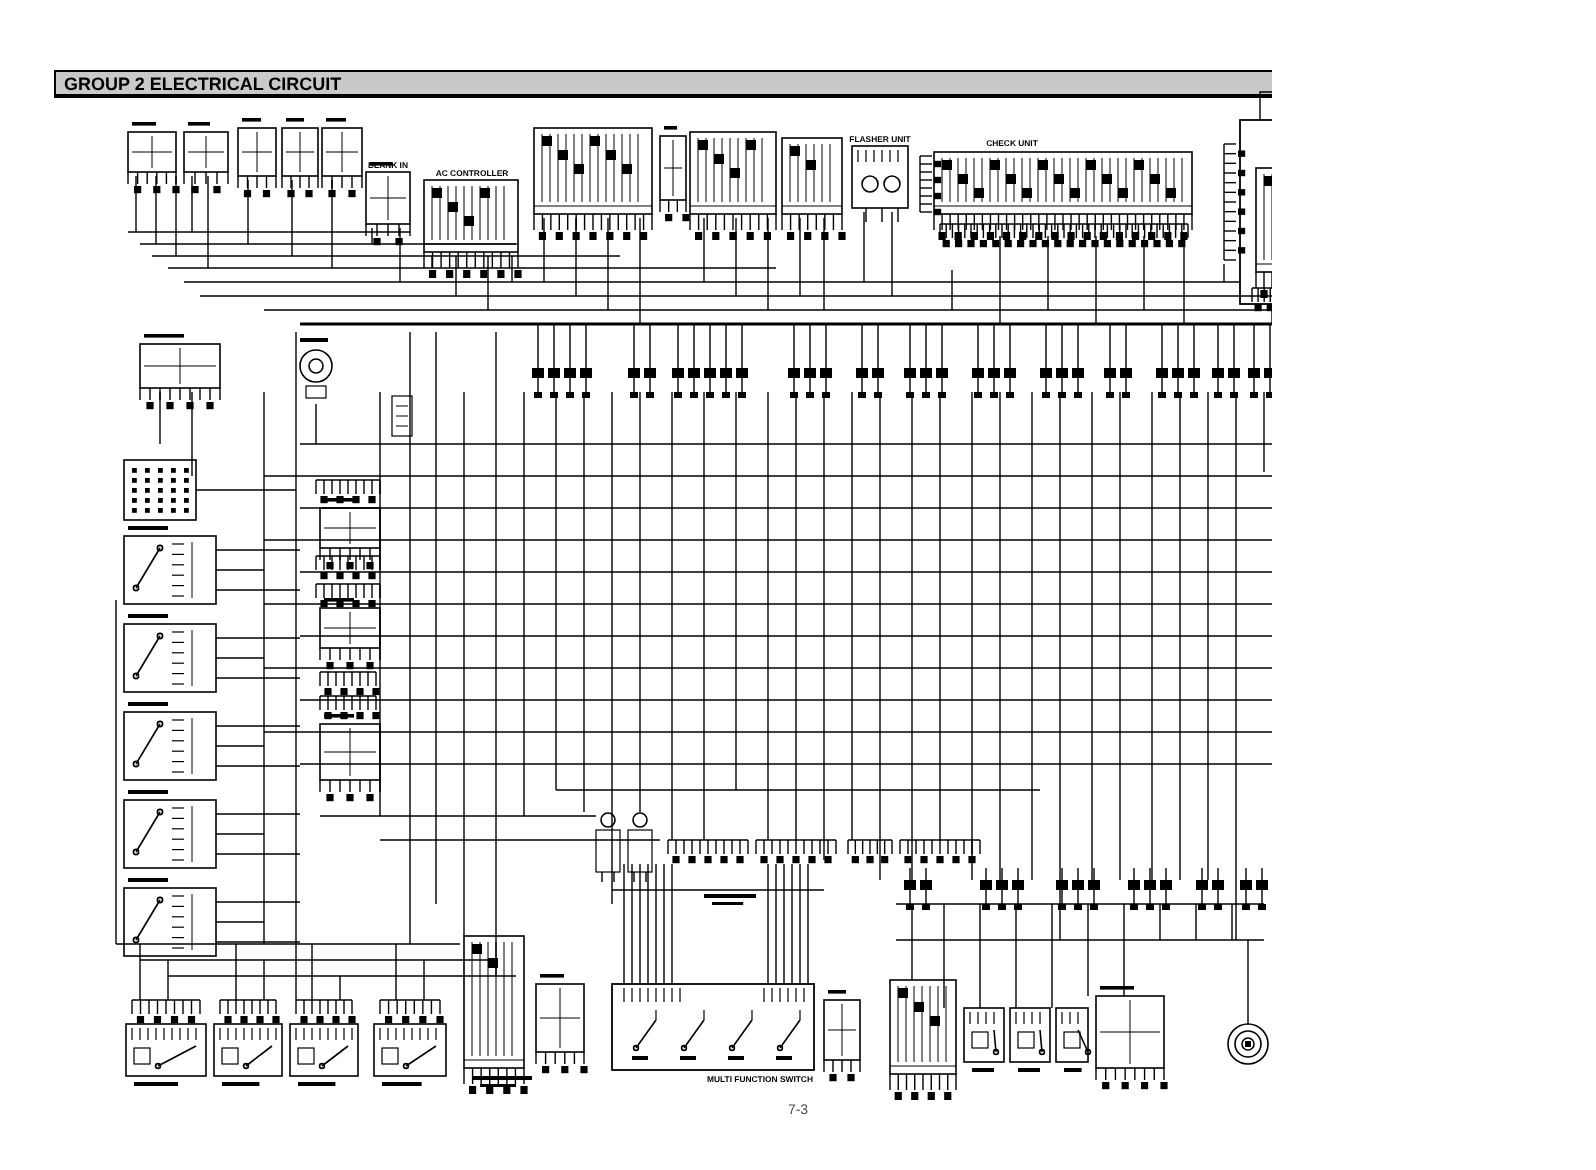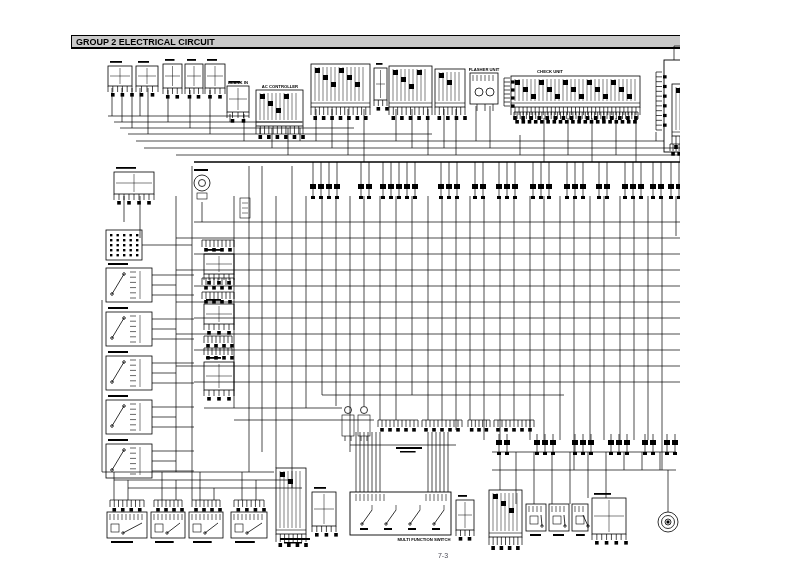--- a/index.html
+++ b/index.html
@@ -1,17 +1,17 @@
 <!DOCTYPE html>
 <html><head>
 <meta charset="utf-8">
 <style>
   html,body{margin:0;padding:0;background:#ffffff;}
   .page{position:relative;width:636px;height:585px;background:#ffffff;overflow:hidden;
-        font-family:"Liberation Sans",sans-serif;margin-left:44px;}
+        font-family:"Liberation Sans",sans-serif;}
   .title-bar{position:absolute;left:27px;top:35px;width:744px;height:14px;box-sizing:border-box;
         background:#c9c9c9;border:1px solid #000;border-bottom:2px solid #000;
         display:flex;align-items:center;padding-left:4px;}
   .title-bar span{font-size:9px;font-weight:bold;color:#000;letter-spacing:0px;}
   svg.schematic{position:absolute;left:0;top:0;}
   svg.schematic text{font-family:"Liberation Sans",sans-serif;font-size:4.2px;font-weight:bold;
         fill:#000;text-anchor:middle;}
   .page-number{position:absolute;left:0;top:552px;width:798px;text-align:center;
         font-size:7px;color:#4a4a55;}
 </style>

